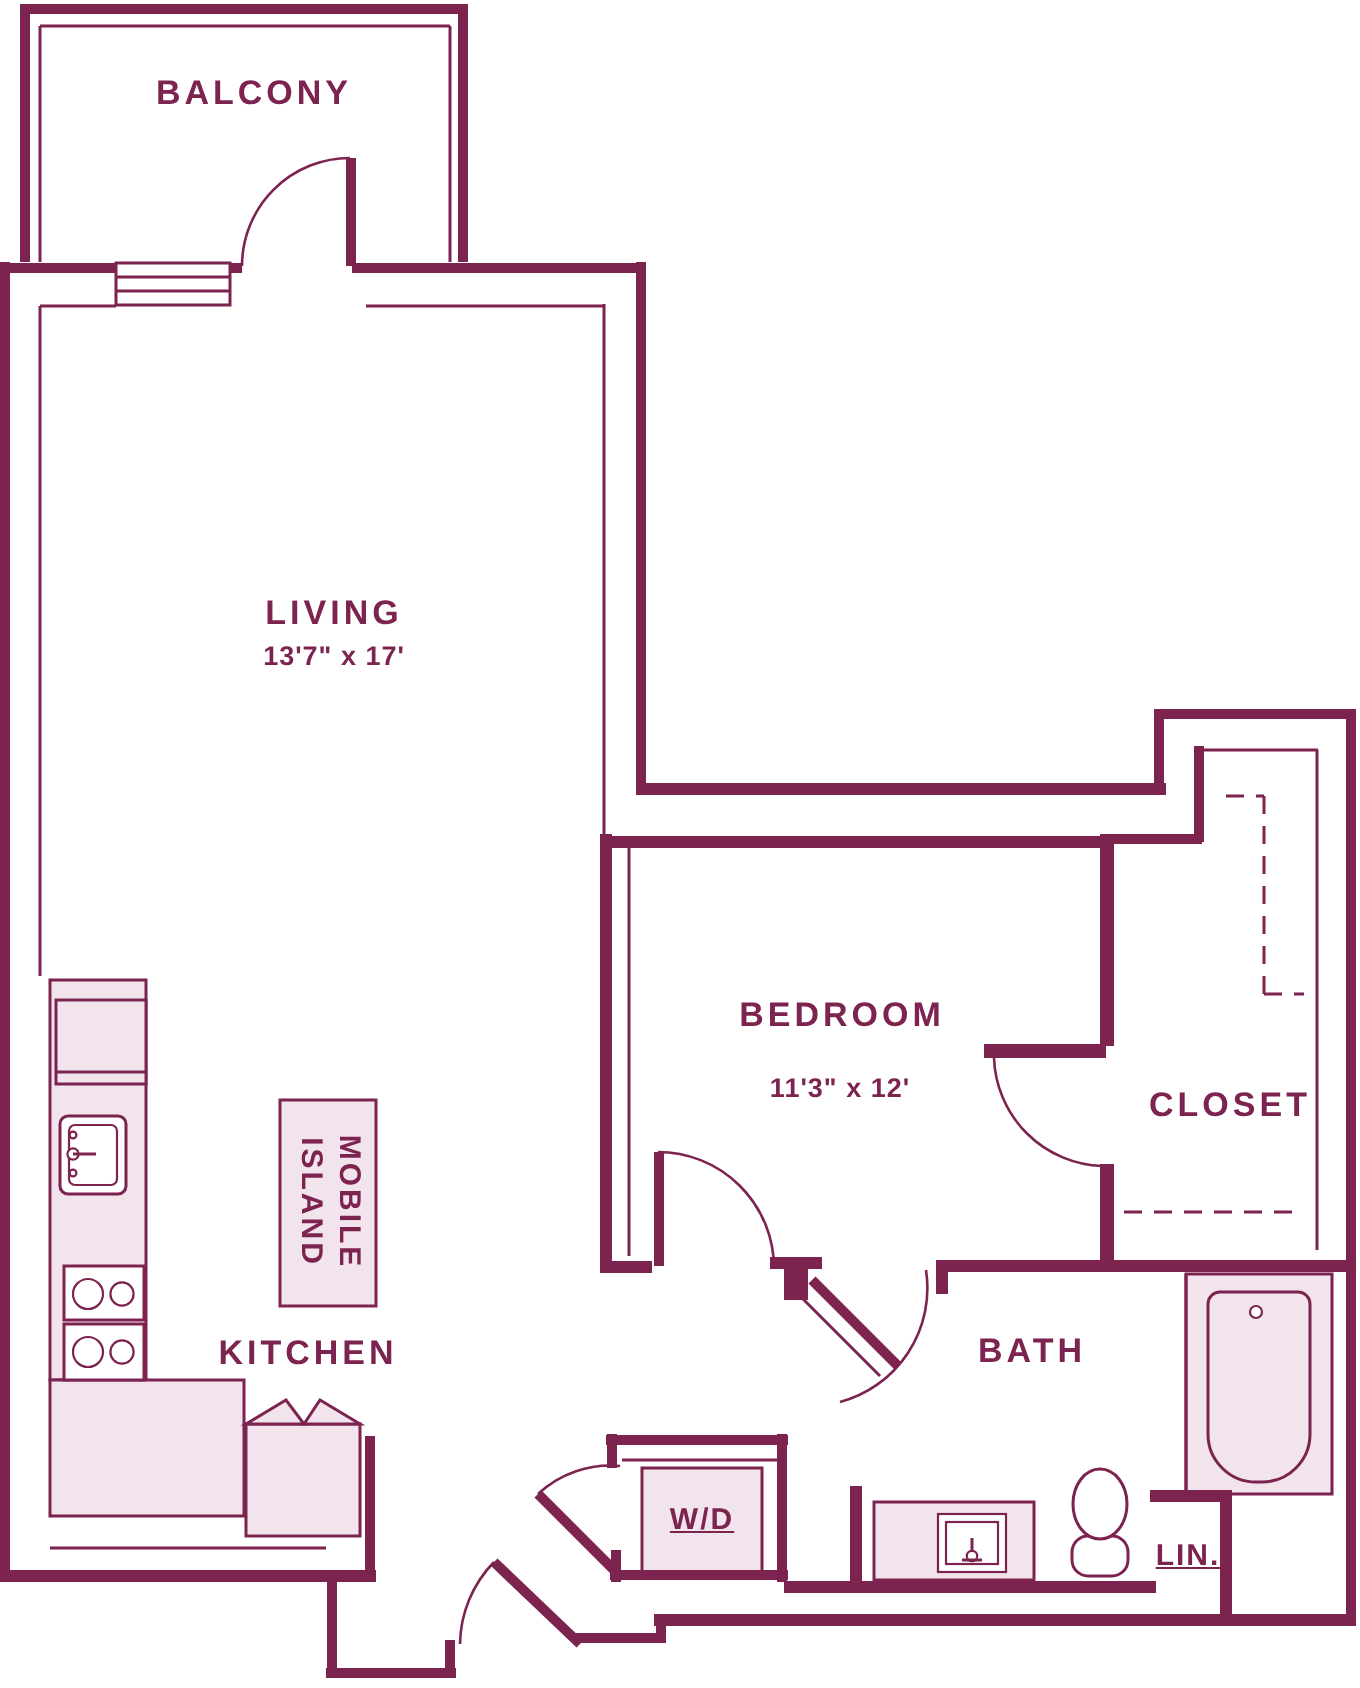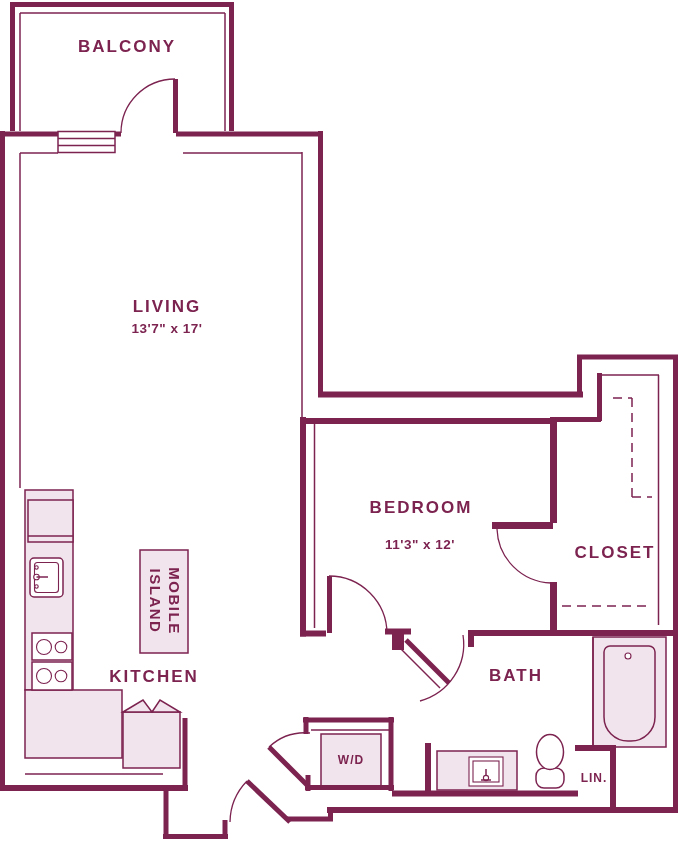--- a/index.html
+++ b/index.html
@@ -29,21 +29,21 @@
   .lbl{
     position:absolute;transform:translate(-50%,-50%);
     color:var(--text);font-weight:bold;white-space:nowrap;
     letter-spacing:2px;font-size:17px;text-align:center;
   }
   .dim{
     position:absolute;transform:translate(-50%,-50%);
     color:var(--text);font-weight:600;white-space:nowrap;
     letter-spacing:.5px;font-size:13.5px;text-align:center;
   }
-  .small{font-size:12px;letter-spacing:1px;}
+  .small{font-size:15px;letter-spacing:1px;text-decoration:underline;}
   .rot{
     white-space:normal;width:88px;line-height:1.25;
     transform:translate(-50%,-50%) rotate(90deg);
     font-size:15px;letter-spacing:1.5px;
   }
 </style>
 </head>
 <body>
 
 <div id="plan">

